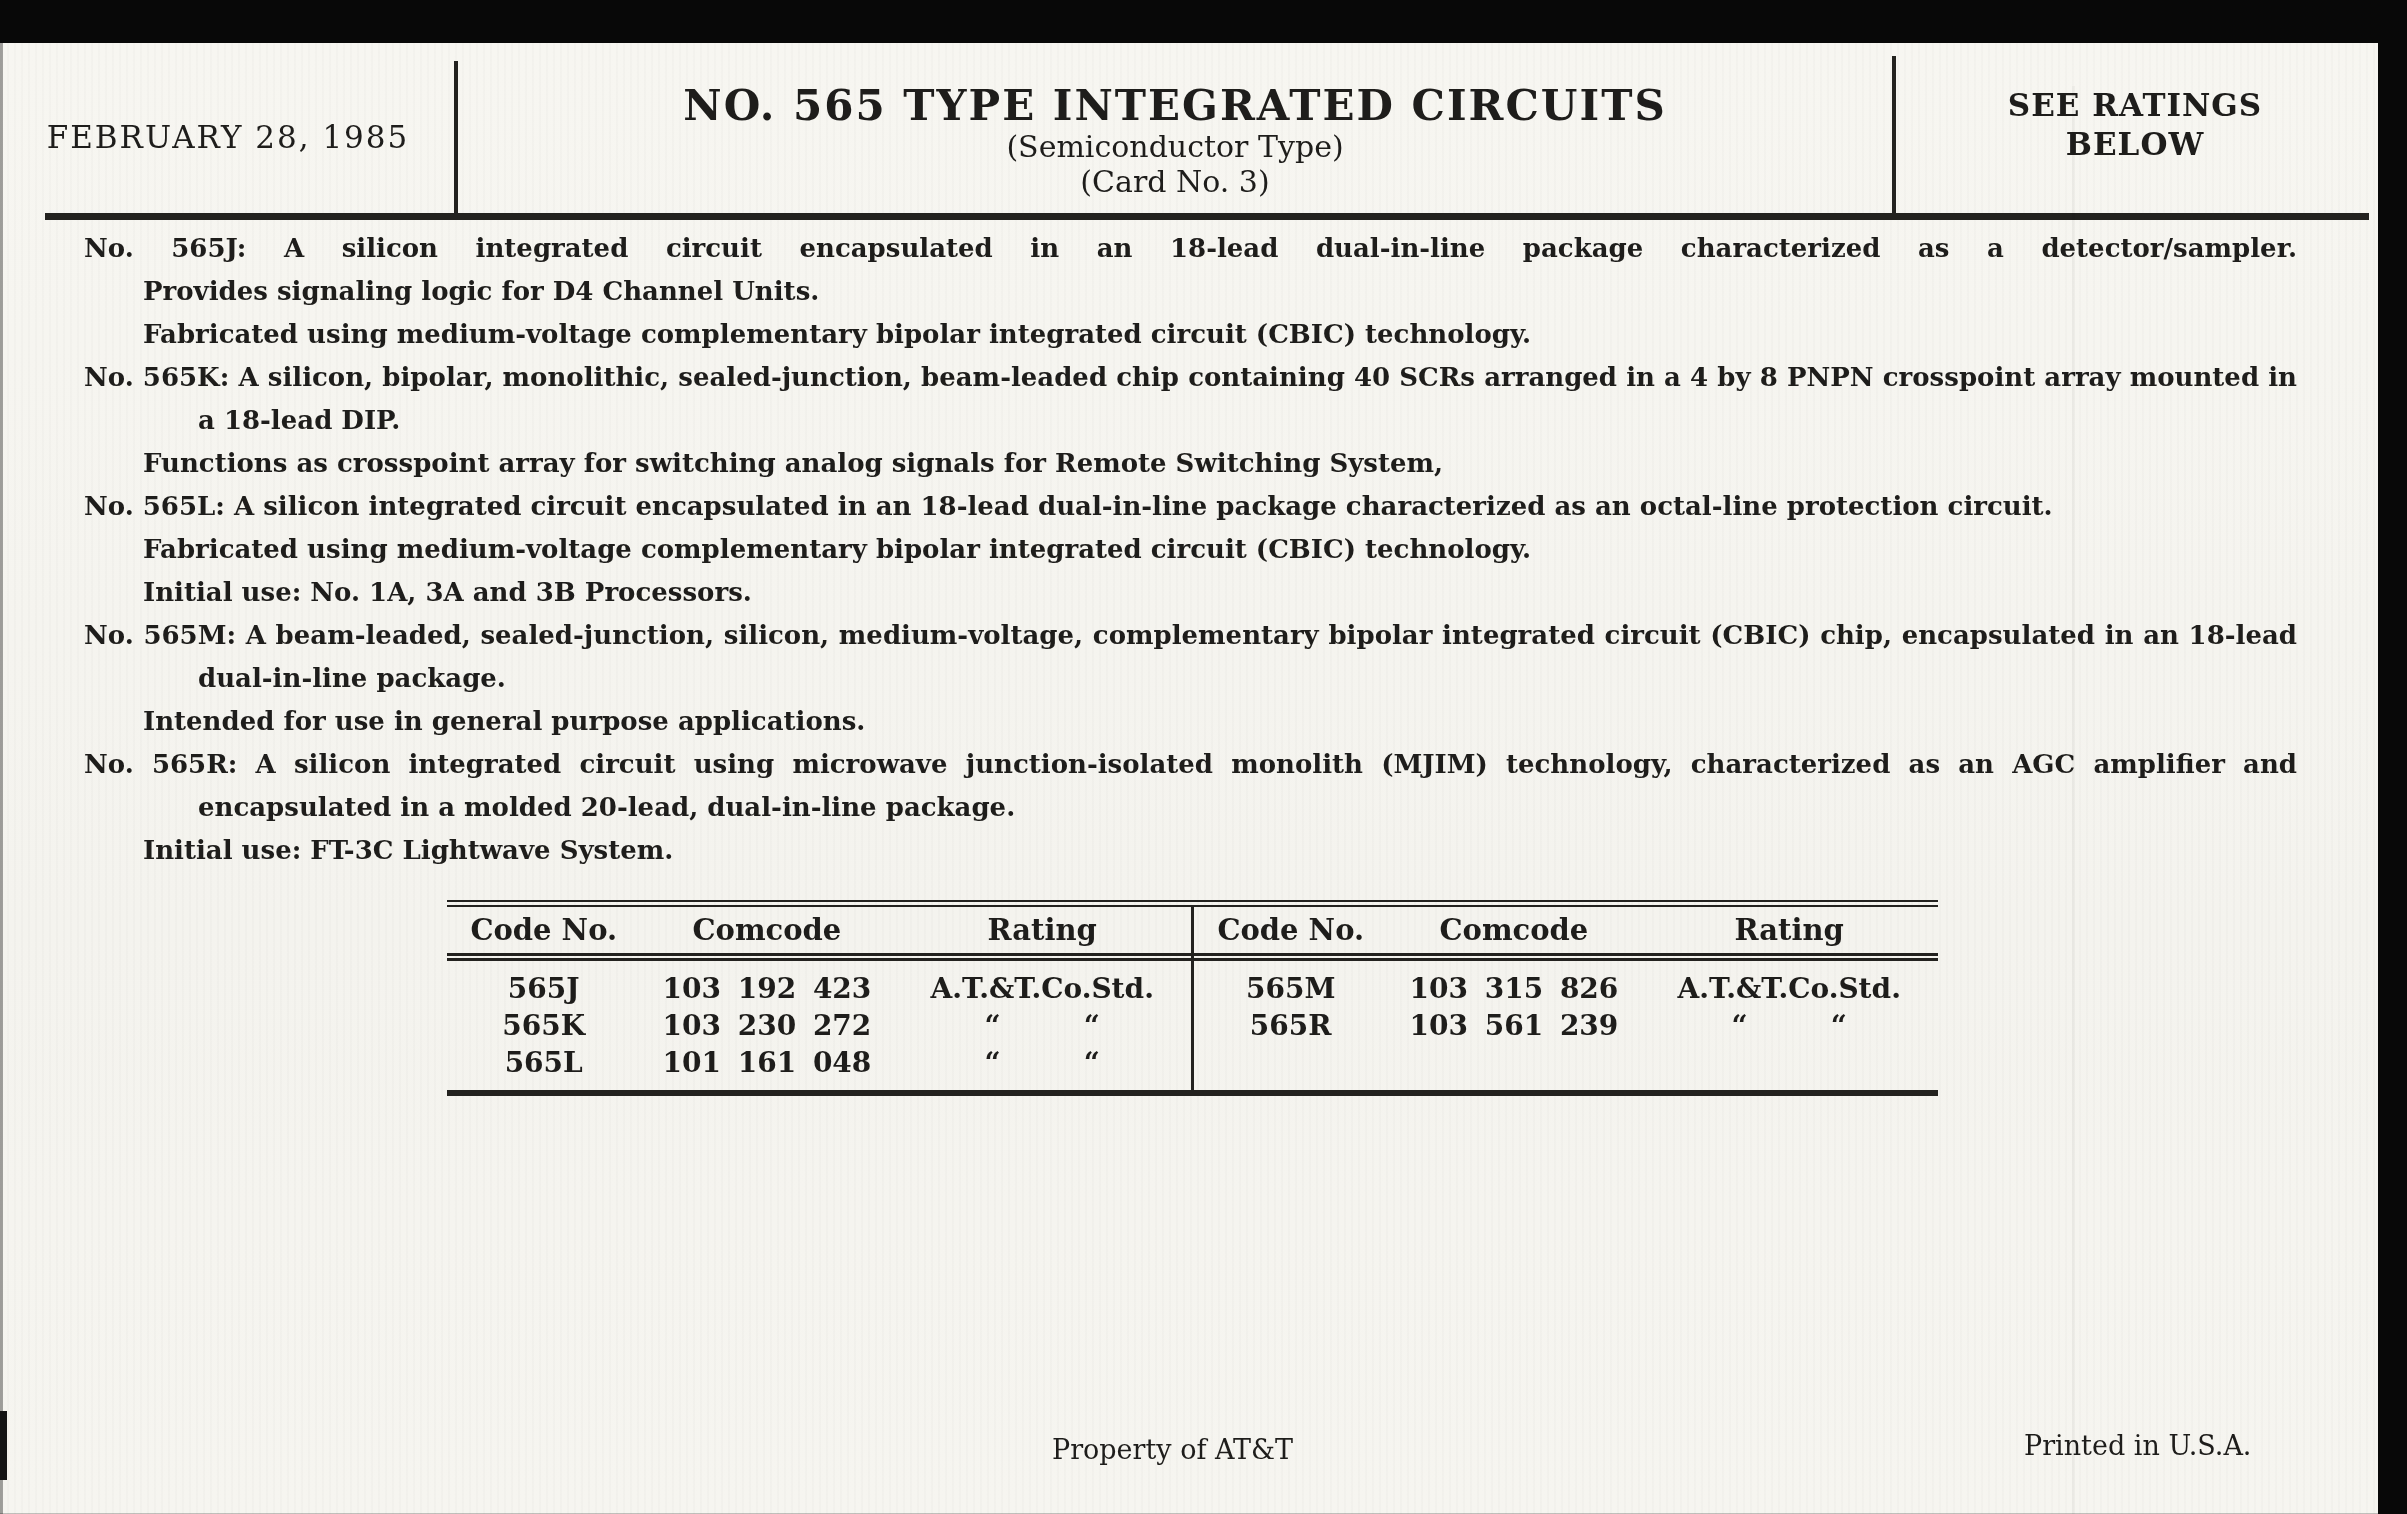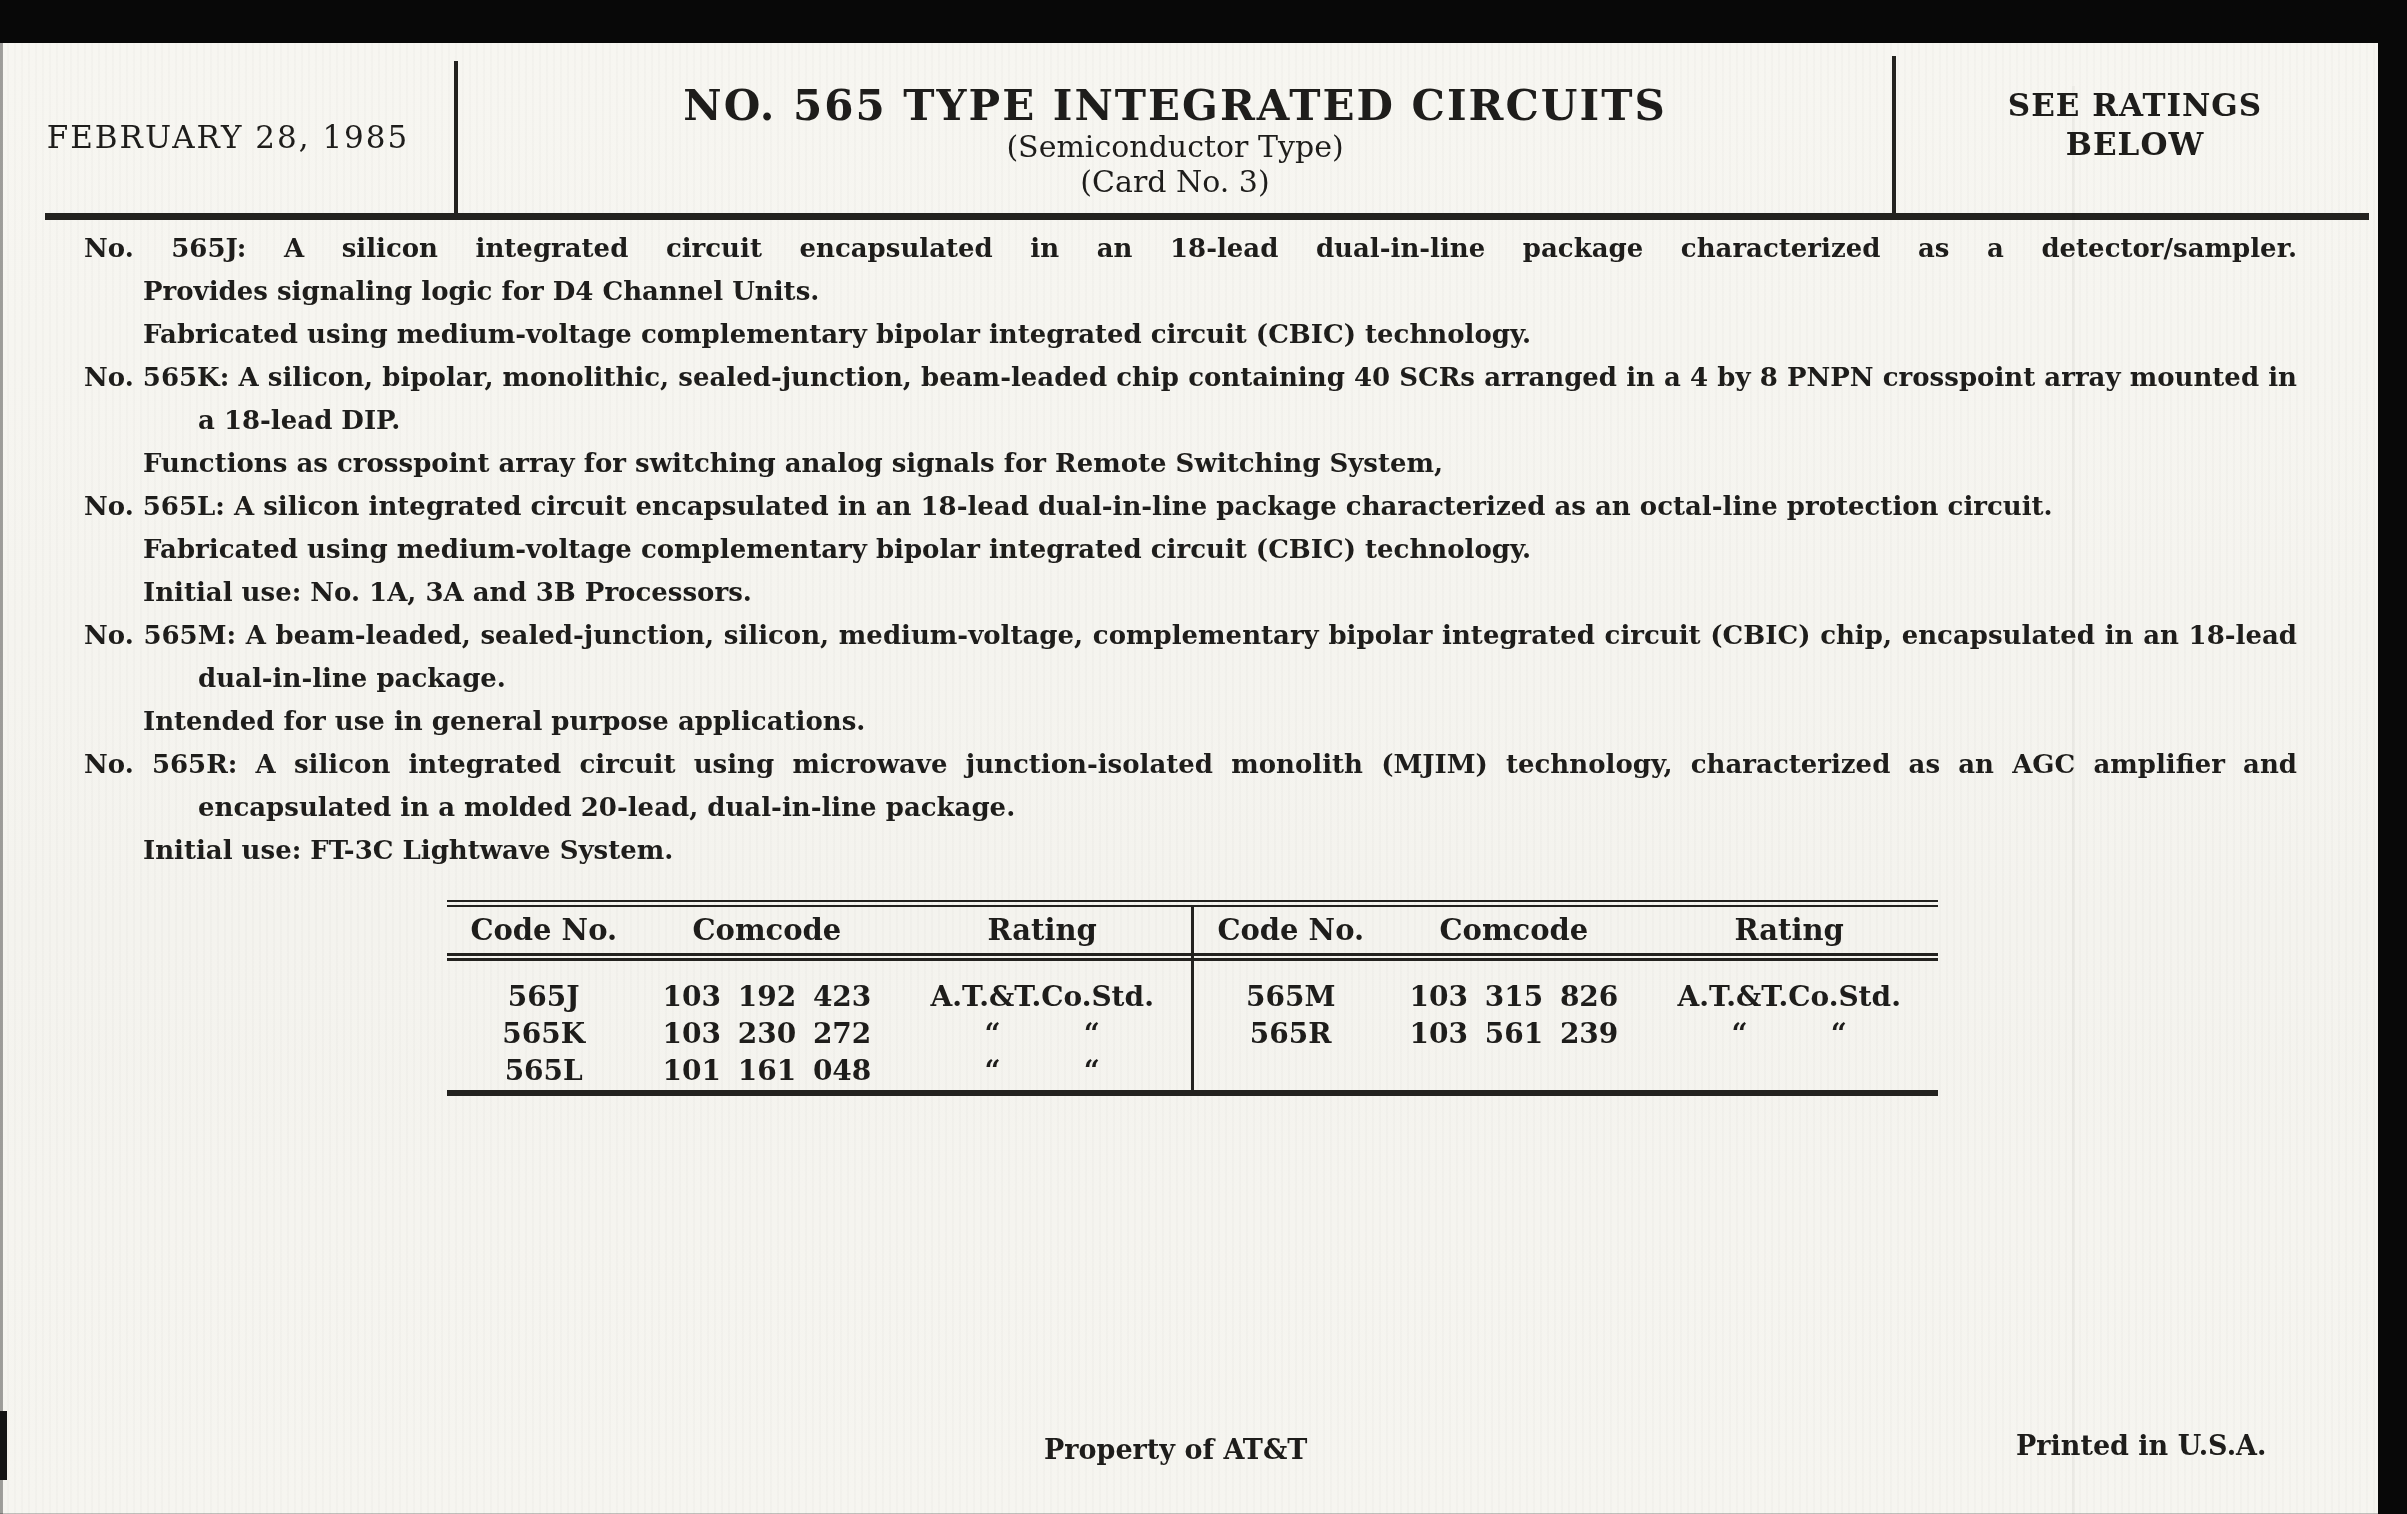--- a/index.html
+++ b/index.html
@@ -52,30 +52,30 @@
     position:absolute; left:447px; top:857px; width:1491px; height:196px;
     border-top:7px double #23221f; border-bottom:6px solid #23221f;
     display:flex;
   }
   .half { flex:1 1 0; }
   .vdiv { width:3px; background:#23221f; }
   .thead {
     height:54px; border-bottom:8px double #23221f;
     display:flex; align-items:center; font-size:29px; font-weight:700;
   }
-  .tbody { padding-top:17px; }
+  .tbody { padding-top:9px; }
   .trow { display:flex; align-items:center; height:37px; font-size:28px; font-weight:700; }
   .c1 { width:26%; text-align:center; }
   .c2 { width:34%; text-align:center; word-spacing:7px; }
   .c3 { width:40%; text-align:center; }
   .ditto { display:flex; justify-content:center; gap:83px; font-style:normal; }
   .ditto i { font-style:normal; }
 
   
-  .foot { position:absolute; font-size:27px; font-weight:700; }
+  .foot { position:absolute; font-size:27px; font-weight:400;margin-left:8px; }
   .foot-property { left:1044px; top:1391px; }
   .foot-printed  { left:2016px; top:1387px; }
 </style>
 </head>
 <body>
 
 <div class="frame">
   <div class="card">
 
     <div class="hdr-wrap">

